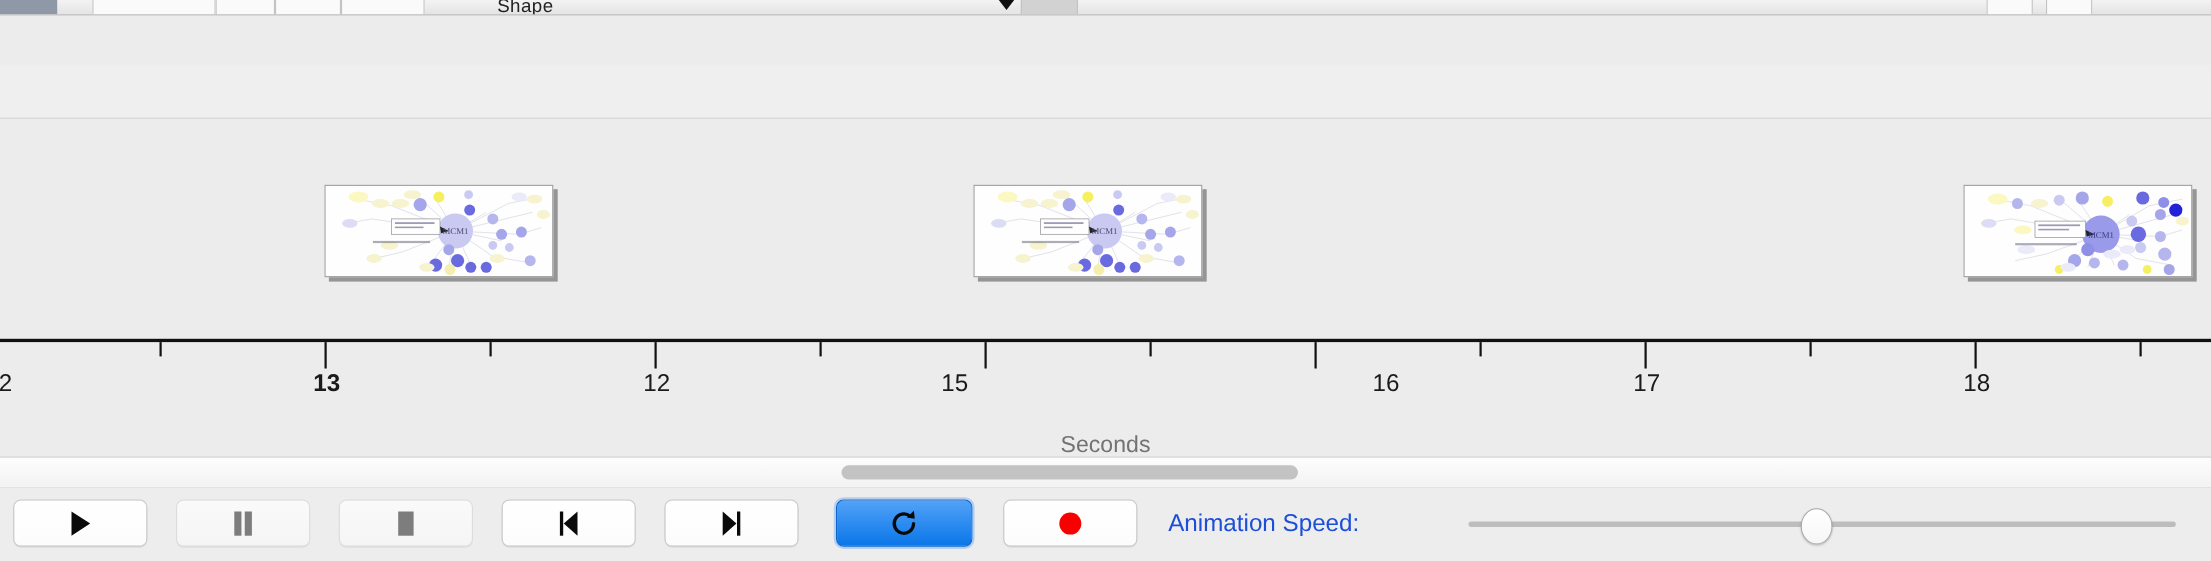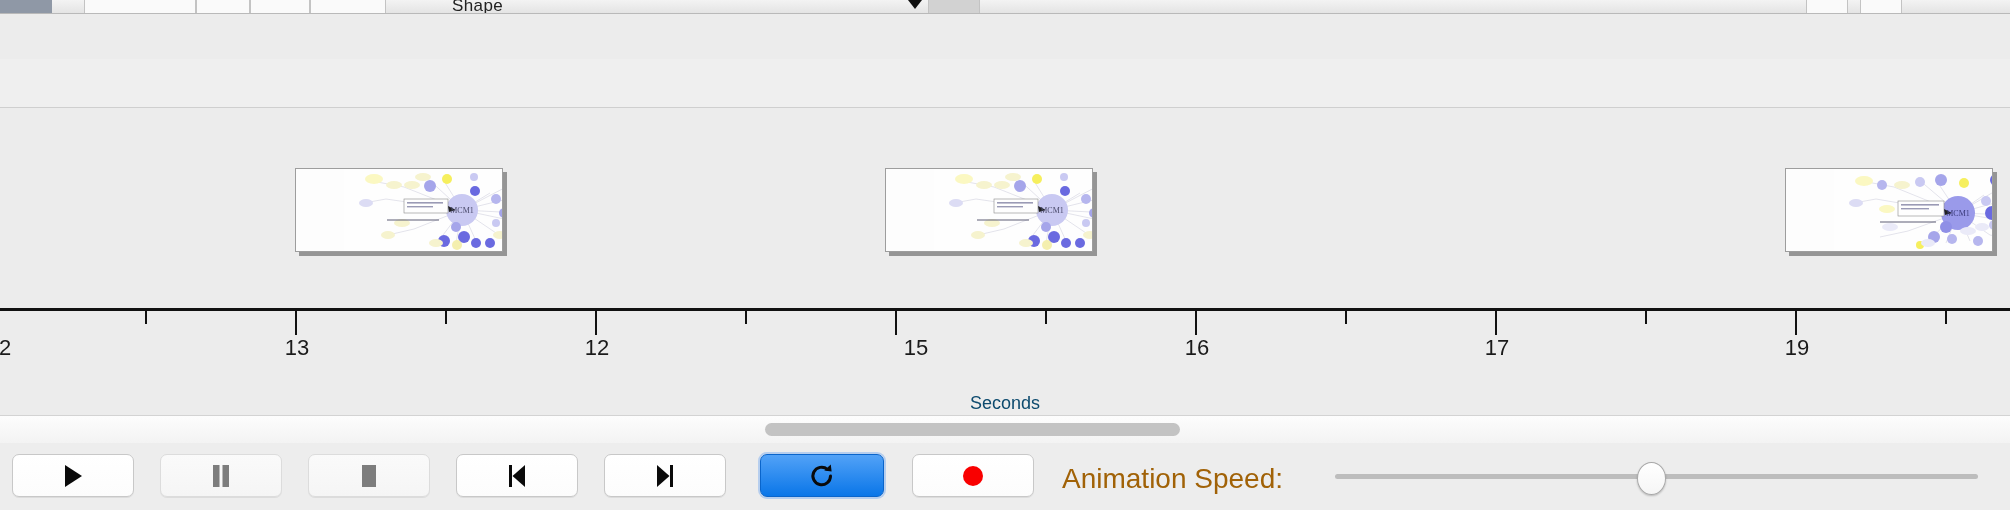--- a/index.html
+++ b/index.html
@@ -132,21 +132,20 @@
     width: 208px; height: 84px;
     box-sizing: border-box;
     background: #fdfdfd;
     border: 1px solid #9d9d9d;
     box-shadow: 4px 4px 0 rgba(120,120,120,.75);
   }
   .frame .net {
     position: absolute;
     left: 0; top: 0; right: 0; bottom: 0;
     overflow: hidden;
-    padding-left: 48px;
   }
 
   
   .axis-line {
     position: absolute;
     left: 0; top: 200px;
     width: 2010px; height: 3px;
     background: #111;
   }
   .tick {
@@ -163,22 +162,22 @@
     font-size: 22px;
     color: #1a1a1a;
     transform: translateX(-50%);
     white-space: nowrap;
   }
   .axis-title {
     position: absolute;
     left: 0; top: 285px;
     width: 2010px;
     text-align: center;
-    font-size: 18px;
-    color: #0c4a6e;
+    font-size: 21px;
+    color: #737373;
   }
 
   
   .hscroll {
     position: absolute;
     left: 0; top: 415px;
     width: 2010px; height: 27px;
     background: linear-gradient(#fdfdfd, #f3f3f3);
     border-top: 1px solid #d3d3d3;
     border-bottom: 1px solid #b9b9b9;
@@ -227,22 +226,22 @@
   #pause-btn { left: 160px; width: 122px; }
   #stop-btn  { left: 308px; width: 122px; }
   #prev-btn  { left: 456px; width: 122px; }
   #next-btn  { left: 604px; width: 122px; }
   #loop-btn  { left: 760px; width: 124px; }
   #rec-btn   { left: 912px; width: 122px; }
 
   .speed-label {
     position: absolute;
     left: 1062px; top: 20px;
-    font-size: 28px;
-    color: #a16207;
+    font-size: 22px;
+    color: #1d4ed8;
     white-space: nowrap;
   }
 
   .slider-track {
     position: absolute;
     left: 1335px; top: 31px;
     width: 643px; height: 5px;
     border-radius: 3px;
     background: #bdbdbd;
   }
@@ -463,26 +462,26 @@
     <div class="tick major" style="left:895px;"></div>
     <div class="tick minor" style="left:1045px;"></div>
     <div class="tick major" style="left:1195px;"></div>
     <div class="tick minor" style="left:1345px;"></div>
     <div class="tick major" style="left:1495px;"></div>
     <div class="tick minor" style="left:1645px;"></div>
     <div class="tick major" style="left:1795px;"></div>
     <div class="tick minor" style="left:1945px;"></div>
 
     <div class="tick-label" style="left:5px;">2</div>
-    <div class="tick-label" style="left:297px;">13</div>
+    <div class="tick-label" style="left:297px;font-weight:bold;">13</div>
     <div class="tick-label" style="left:597px;">12</div>
-    <div class="tick-label" style="left:916px;">15</div>
-    <div class="tick-label" style="left:1197px;">16</div>
+    <div class="tick-label" style="left:868px;">15</div>
+    <div class="tick-label" style="left:1260px;">16</div>
     <div class="tick-label" style="left:1497px;text-align:right;">17</div>
-    <div class="tick-label" style="left:1797px;">19</div>
+    <div class="tick-label" style="left:1797px;">18</div>
 
     <div class="axis-title">Seconds</div>
   </div>
 
   <div class="hscroll">
     <div class="hscroll-thumb"></div>
   </div>
 
   <div class="transport">
 

